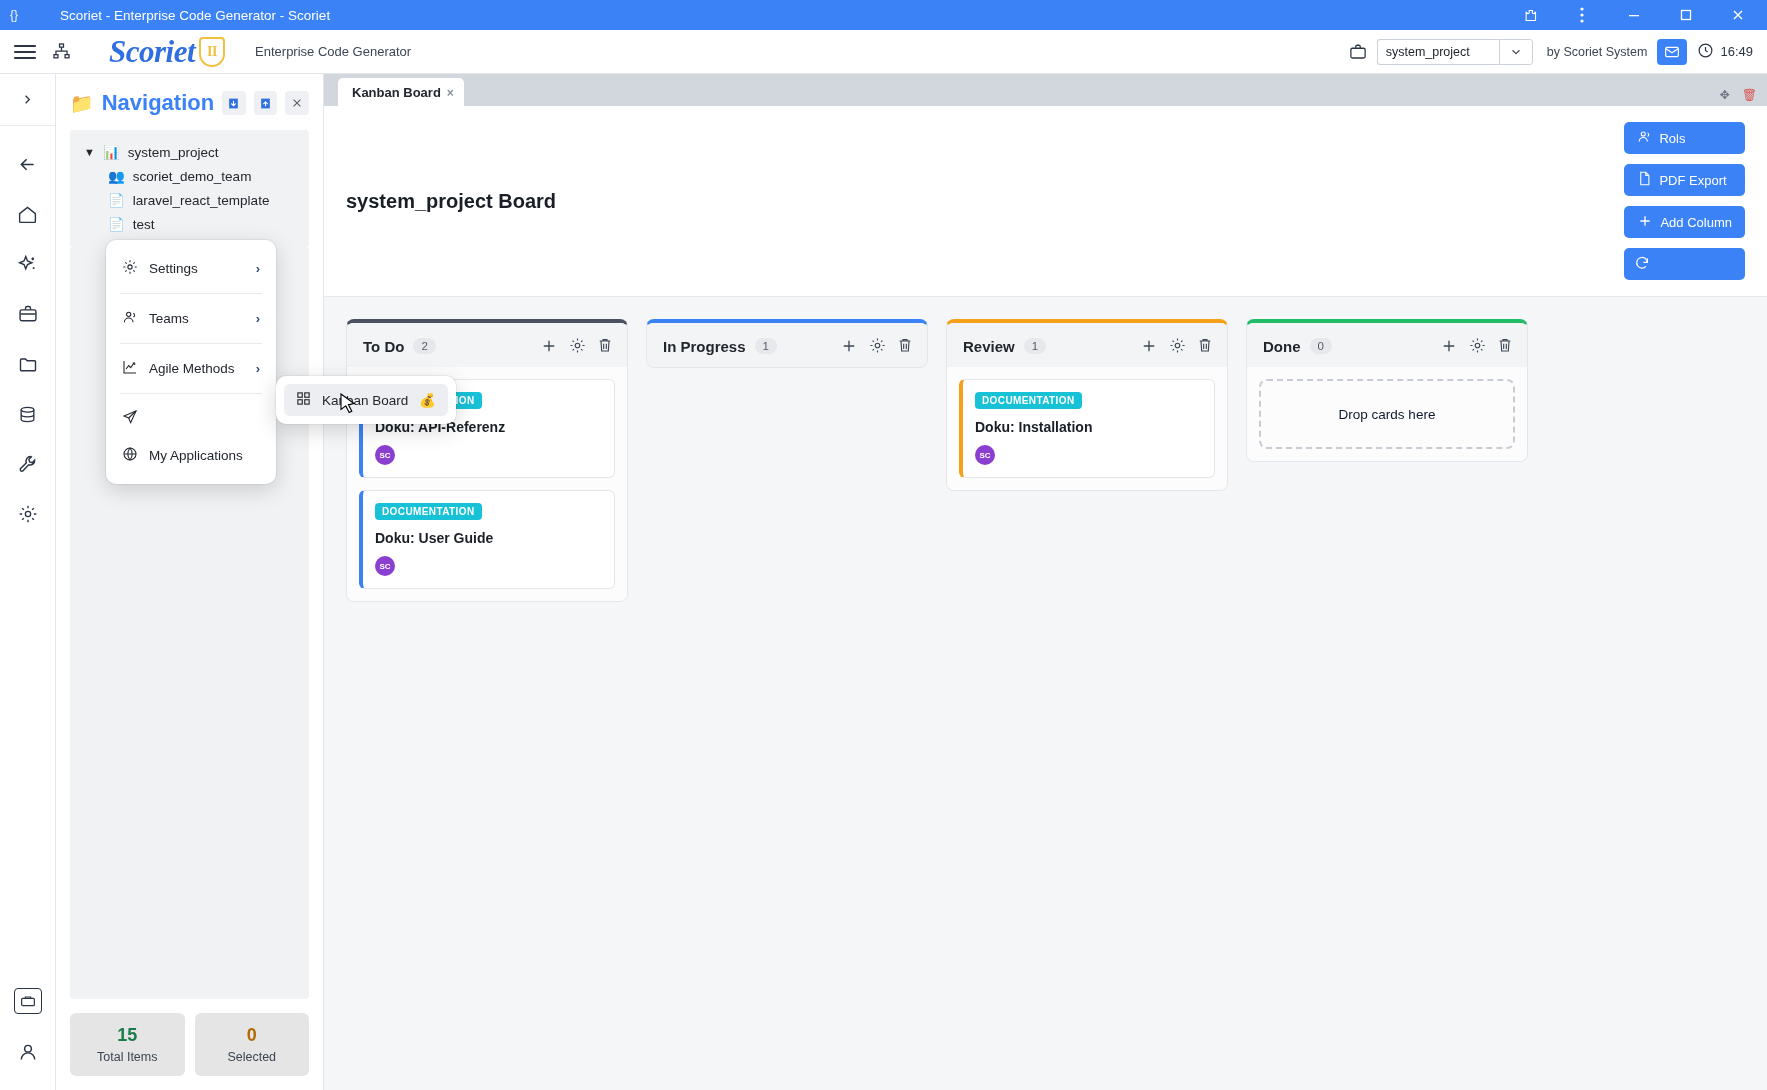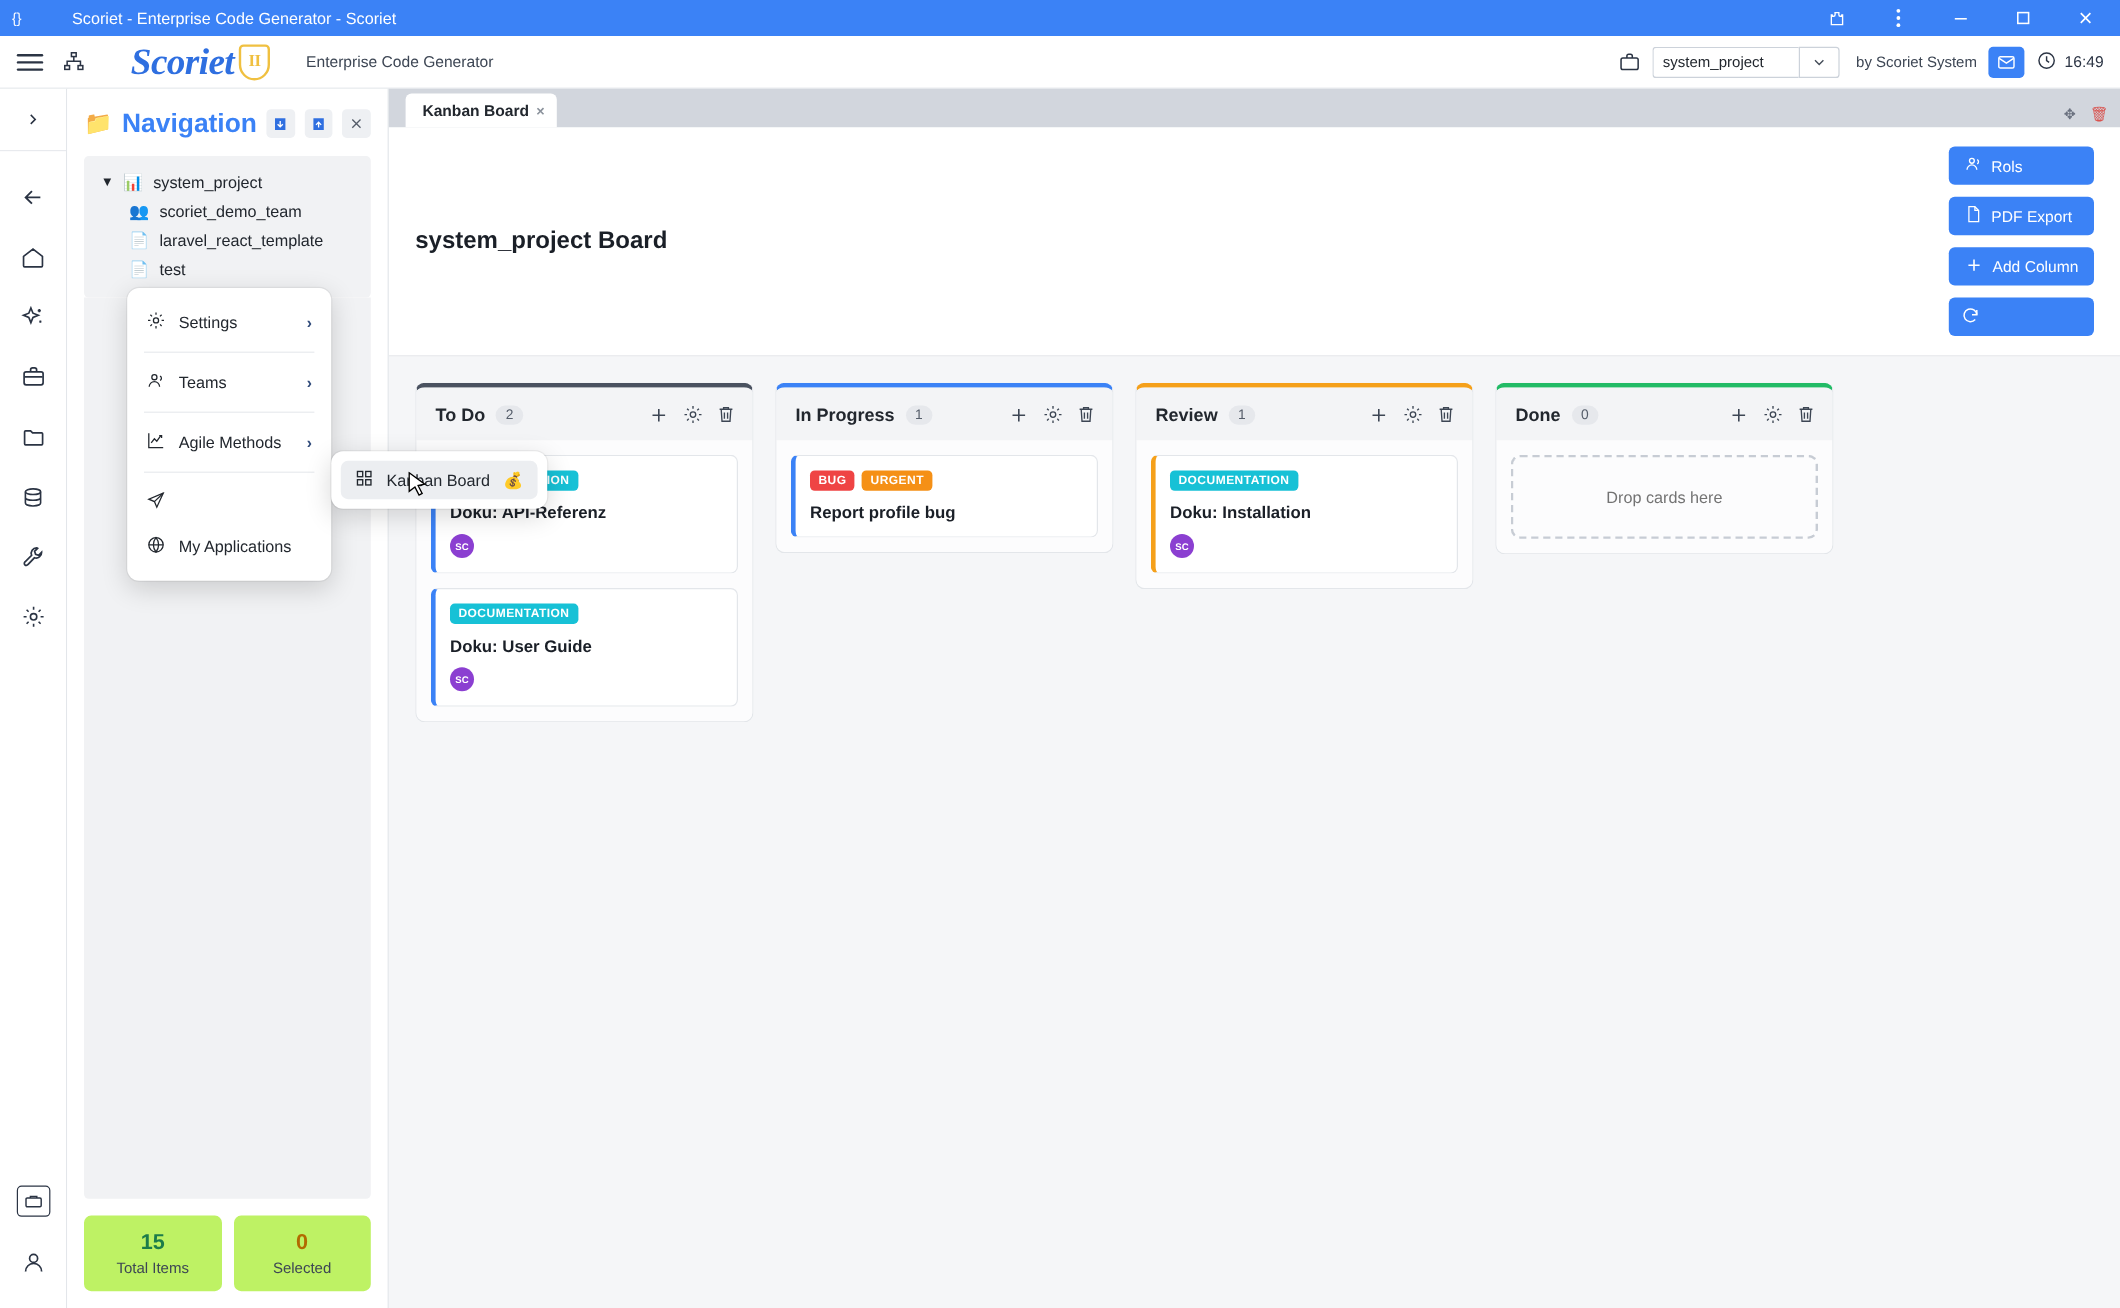--- a/index.html
+++ b/index.html
@@ -97,21 +97,21 @@
   .tree {
     margin: 2px 14px 0 14px; background:#f1f2f4; border-radius:4px;
     padding: 10px 8px 12px 8px; flex:0 0 auto;
   }
   .tree-row { display:flex; align-items:center; gap:8px; padding:4px 6px; font-size:13.5px;
               color:#22272e; border-radius:3px; cursor:pointer; }
   .tree-row .caret { color:#22272e; font-size:11px; }
   .tree-row.child { padding-left: 30px; }
   .tree-fill { flex:1; background:#f1f2f4; margin: 0 14px; border-radius:0 0 4px 4px; }
   .stats { display:flex; gap:10px; padding: 14px; }
-  .stat { flex:1; background:#bef264; border-radius:6px; padding:12px 0; text-align:center; }
+  .stat { flex:1; background:#e5e5e5; border-radius:6px; padding:12px 0; text-align:center; }
   .stat-num { font-size:18px; font-weight:bold; }
   .stat-num.green { color:#1c7c4a; }
   .stat-num.orange { color:#b26a00; }
   .stat-lbl { font-size:12.5px; color:#3d4654; margin-top:4px; }
 
   
   .ctxmenu {
     position:absolute; left:50px; top:166px; width:170px; background:#fff;
     border-radius:10px; box-shadow: 0 6px 22px rgba(0,0,0,.16), 0 0 0 1px rgba(0,0,0,.05);
     padding: 10px 0; z-index: 50;
@@ -165,21 +165,21 @@
           padding: 12px 14px 12px 12px; margin-bottom:12px; }
   .card:last-child { margin-bottom:0; }
   .tags { display:flex; gap:6px; margin-bottom:10px; }
   .tag { font-size:10px; font-weight:bold; color:#fff; border-radius:4px;
          padding: 3px 7px; letter-spacing:.4px; }
   .card-title { font-size:14px; font-weight:bold; color:#1a1f27; margin-bottom:10px; }
   .avatar { width:20px; height:20px; border-radius:50%; background:#8b3fd1; color:#fff;
             font-size:8px; font-weight:bold; display:flex; align-items:center; justify-content:center; }
   .dropzone { border:2px dashed #c7ccd4; border-radius:8px; height:70px;
               display:flex; align-items:center; justify-content:center;
-              color:#737373; font-size:13.5px; }
+              color:#0f172a; font-size:13.5px; }
 
   .cursor-arrow { position:absolute; pointer-events:none; z-index:100; }
 </style>
 </head>
 <body>
 
 <div class="titlebar">
   <span class="tb-icon">{}</span>
   <span class="tb-title">Scoriet - Enterprise Code Generator - Scoriet</span>
   <div class="tb-right">
@@ -572,29 +572,20 @@
                   <path d="M12 2v3M12 19v3M2 12h3M19 12h3M5 5l2 2M17 17l2 2M19 5l-2 2M7 17l-2 2"></path>
                 </svg>
               </span>
             <span>
                 <svg width="16" height="16" viewBox="0 0 24 24" fill="none" stroke="#3d4654" stroke-width="1.7">
                   <path d="M4 6h16M9 6V4h6v2M6 6l1 15h10l1-15M10 10v8M14 10v8"></path>
                 </svg>
               </span>
           </span>
         </div>
-        <div class="col-body">
-          <div class="card" style="border-left-color:#3b82f6">
-            <div class="tags">
-              <span class="tag" style="background:#ef4444">BUG</span>
-              <span class="tag" style="background:#f59016">URGENT</span>
-            </div>
-            <div class="card-title" style="margin-bottom:0">Report profile bug</div>
-          </div>
-        </div>
       </div>
 
       <div class="col" style="border-top-color:#f5a01a">
         <div class="col-head">
           <span class="col-name">Review</span>
           <span class="col-count">1</span>
           <span class="col-tools">
             <span>
                 <svg width="18" height="18" viewBox="0 0 24 24" fill="none" stroke="#3d4654" stroke-width="1.8">
                   <path d="M12 5v14M5 12h14"></path>

